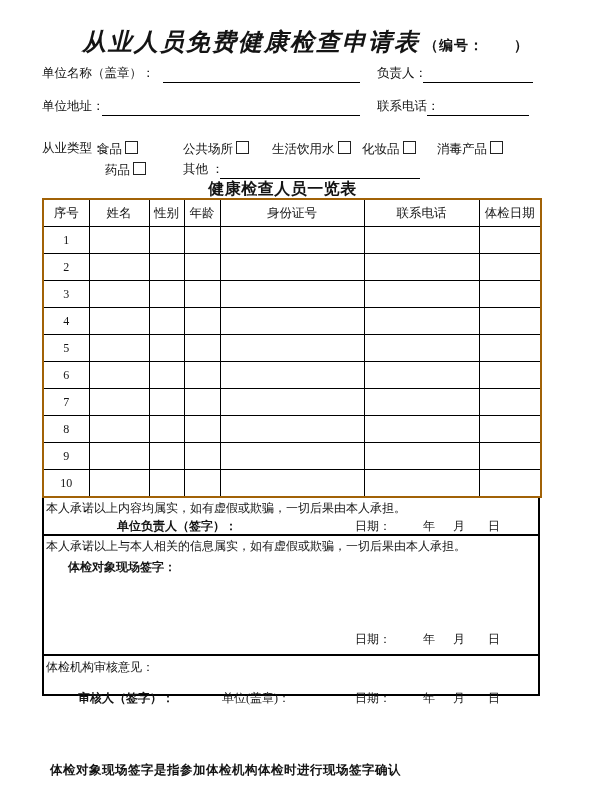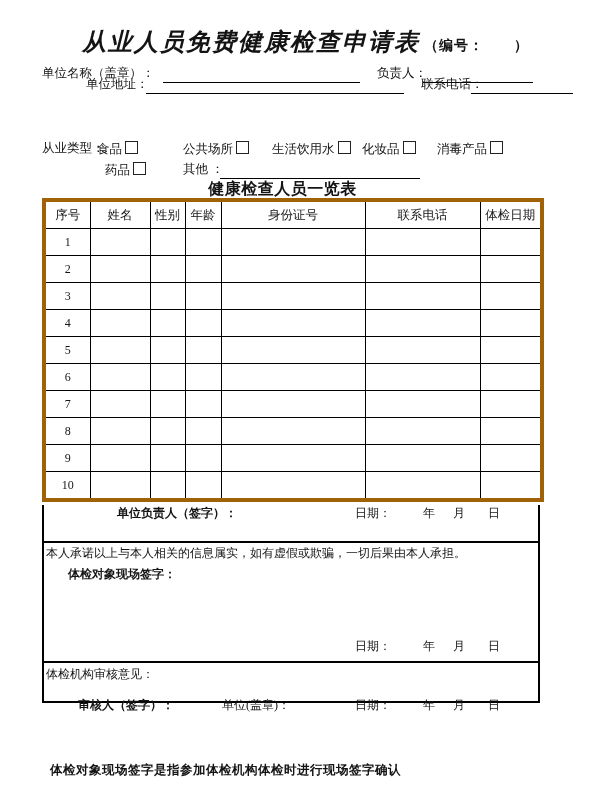--- a/index.html
+++ b/index.html
@@ -13,31 +13,31 @@
   }
   .abs { position:absolute; white-space:nowrap; }
 
   
   .title-row { position:absolute; top:26px; left:0; width:611px; text-align:center; white-space:nowrap; }
   .form-title { font-size:24px; font-weight:bold; letter-spacing:2px; font-family:"Liberation Sans", sans-serif;font-style:italic; }
   .form-title-suffix { font-size:14px; font-weight:bold; letter-spacing:1px; }
 
   
   .info-line { position:absolute; left:42px; width:500px; height:15px; font-size:12.5px; line-height:15px; }
-  .l1 { top:66px; } .l2 { top:77px;margin-left:44px; } .l3 { top:119px; } .l4 { top:141px; } .l5 { top:162px; }
+  .l1 { top:66px; } .l2 { top:99px; } .l3 { top:119px; } .l4 { top:141px; } .l5 { top:162px; }
   .uline { position:absolute; bottom:-2px; border-bottom:1px solid #000; height:14px; }
   .cb { display:inline-block; width:11px; height:11px; border:1px solid #222; margin-left:3px; vertical-align:-1px; background:#fff; }
 
   
   .subtitle { position:absolute; top:179px; left:0; width:565px; text-align:center;
               font-size:16px; font-weight:bold; letter-spacing:0.5px; }
 
   
   .main { position:absolute; top:198px; left:42px; width:498px; }
-  table.roster { border-collapse:collapse; width:498px; table-layout:fixed; border:4px solid #a16207; }
+  table.roster { border-collapse:collapse; width:498px; table-layout:fixed; border:2px solid #a16207; }
   table.roster th, table.roster td { border:1px solid #000; font-size:12.5px; font-weight:normal;
     text-align:center; vertical-align:middle; padding:0; overflow:hidden; }
   table.roster th { height:26px; }
   table.roster td { height:26px; font-size:12px; }
 
   .box { position:relative; border:2px solid #000; border-top:none; box-sizing:border-box; font-size:12px; }
   .box .line { position:relative; width:100%; }
   .statement { padding:3px 2px 0 2px; font-size:12px; line-height:14px; }
   .bold { font-weight:bold; }
   .box1 { height:38px; }
@@ -204,20 +204,21 @@
             <td></td>
             <td></td>
             <td></td>
             <td></td>
             <td></td>
         </tr>
       </tbody>
     </table>
 
     <div class="box box1">
+      <div class="statement">本人承诺以上内容均属实，如有虚假或欺骗，一切后果由本人承担。</div>
       <div class="line sign-line">
         <span class="abs bold" style="left:73px">单位负责人（签字）：</span>
         <span class="abs" style="left:311px">日期：</span>
         <span class="abs" style="left:379px">年</span>
         <span class="abs" style="left:409px">月</span>
         <span class="abs" style="left:444px">日</span>
       </div>
     </div>
 
     <div class="box box2">

